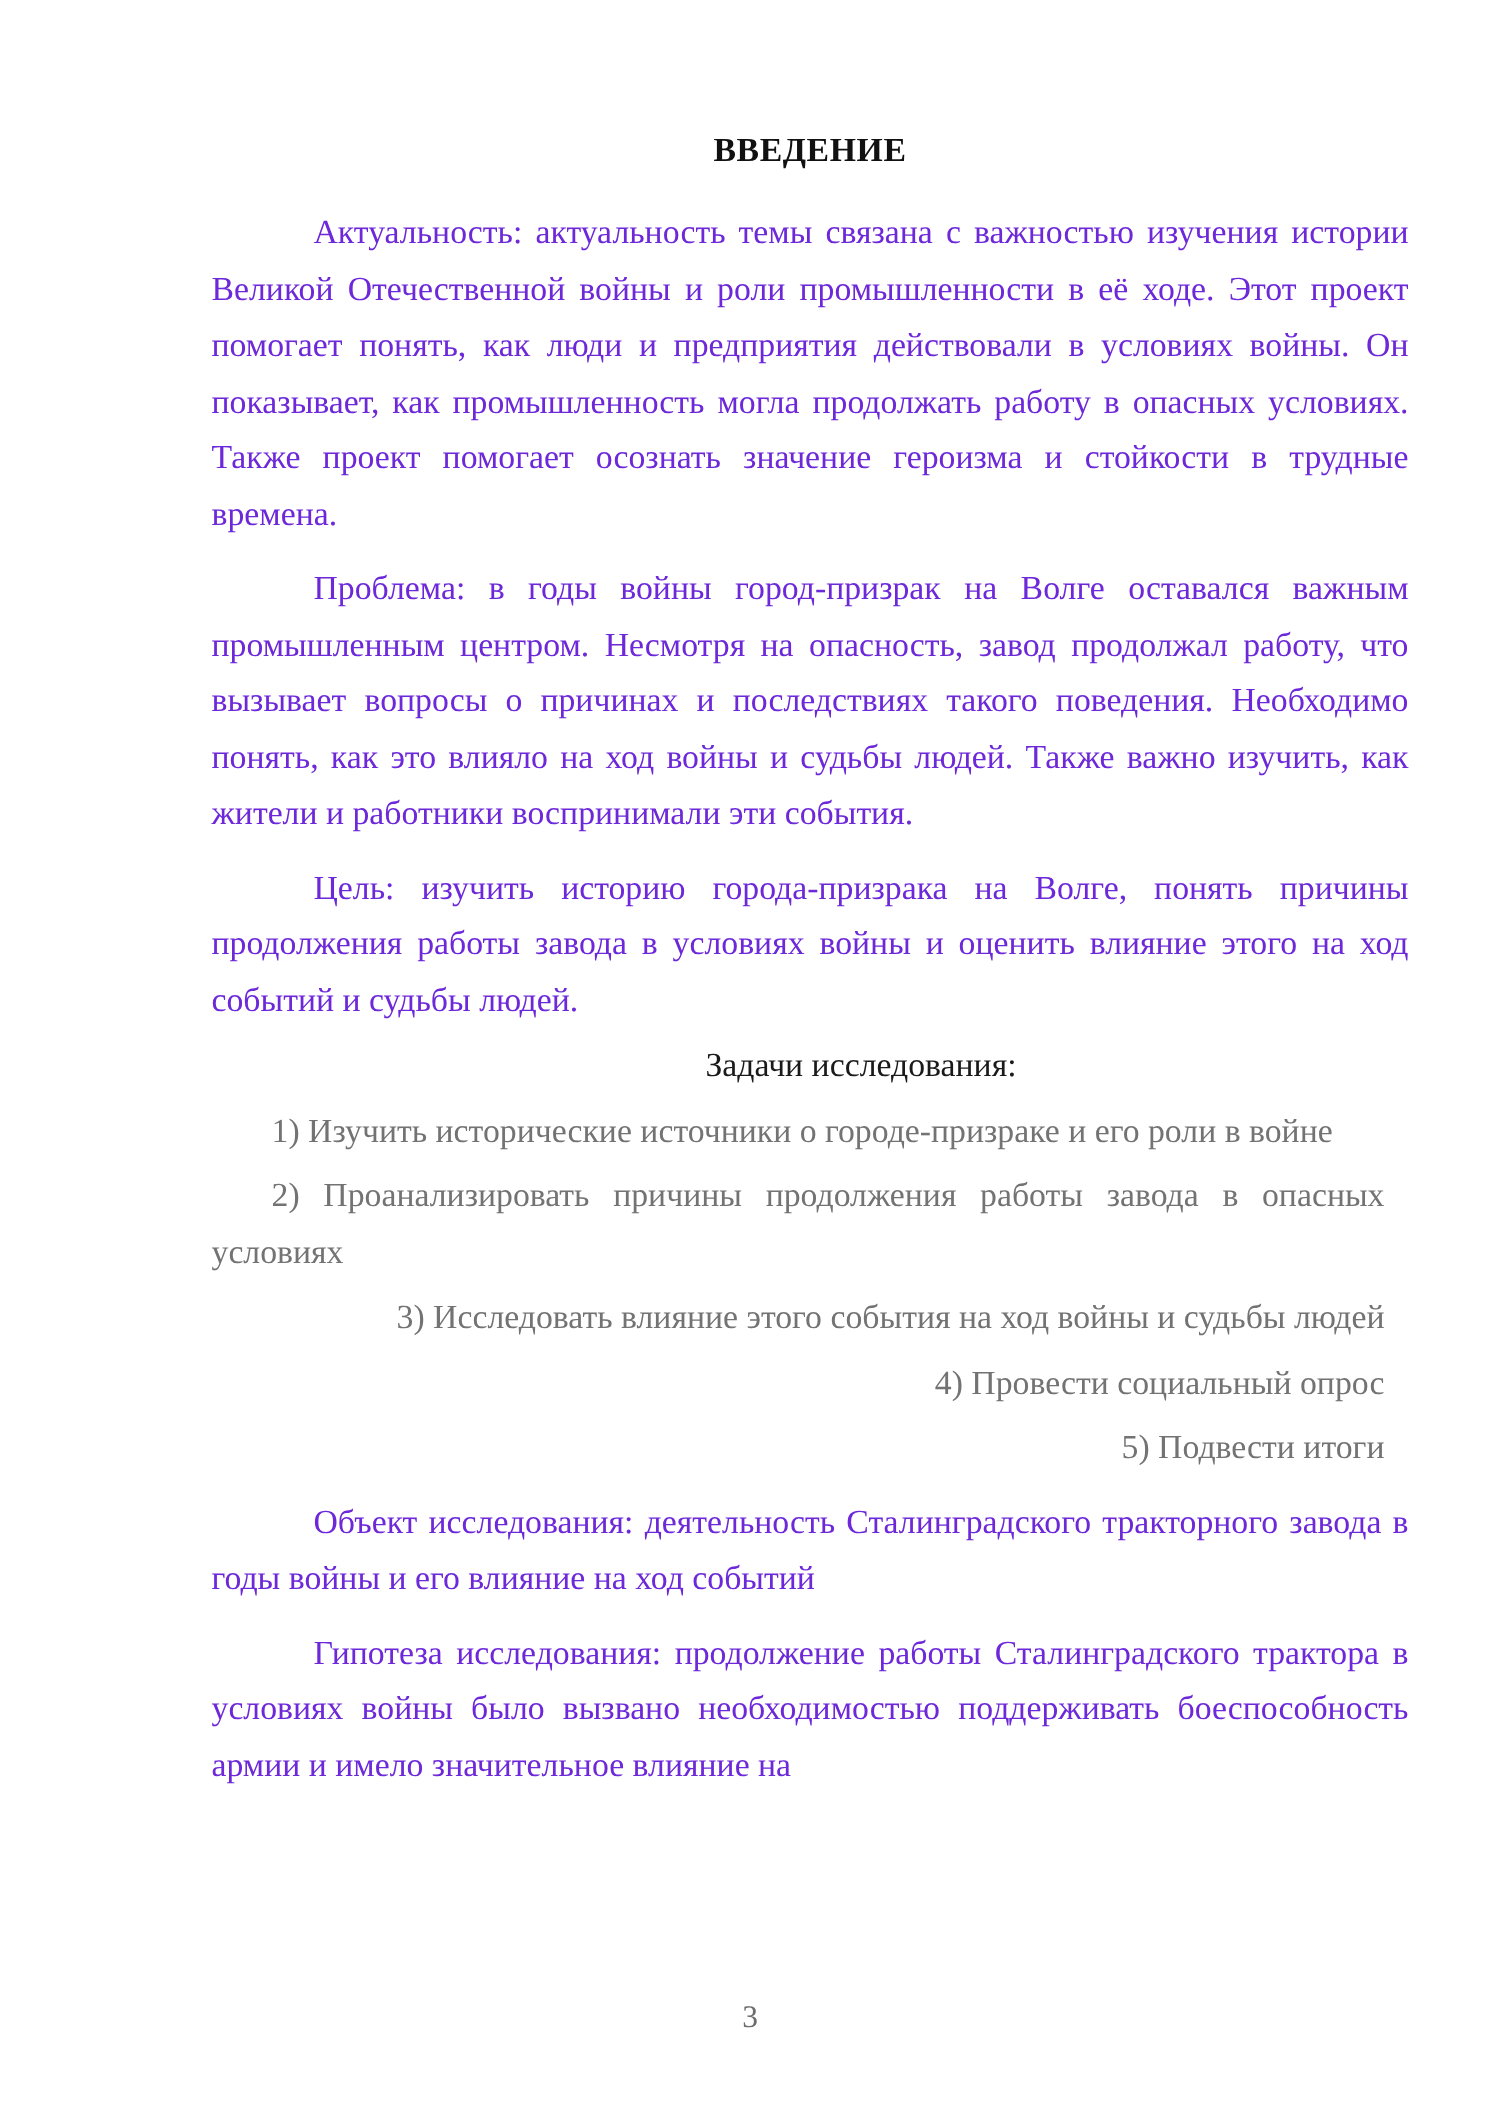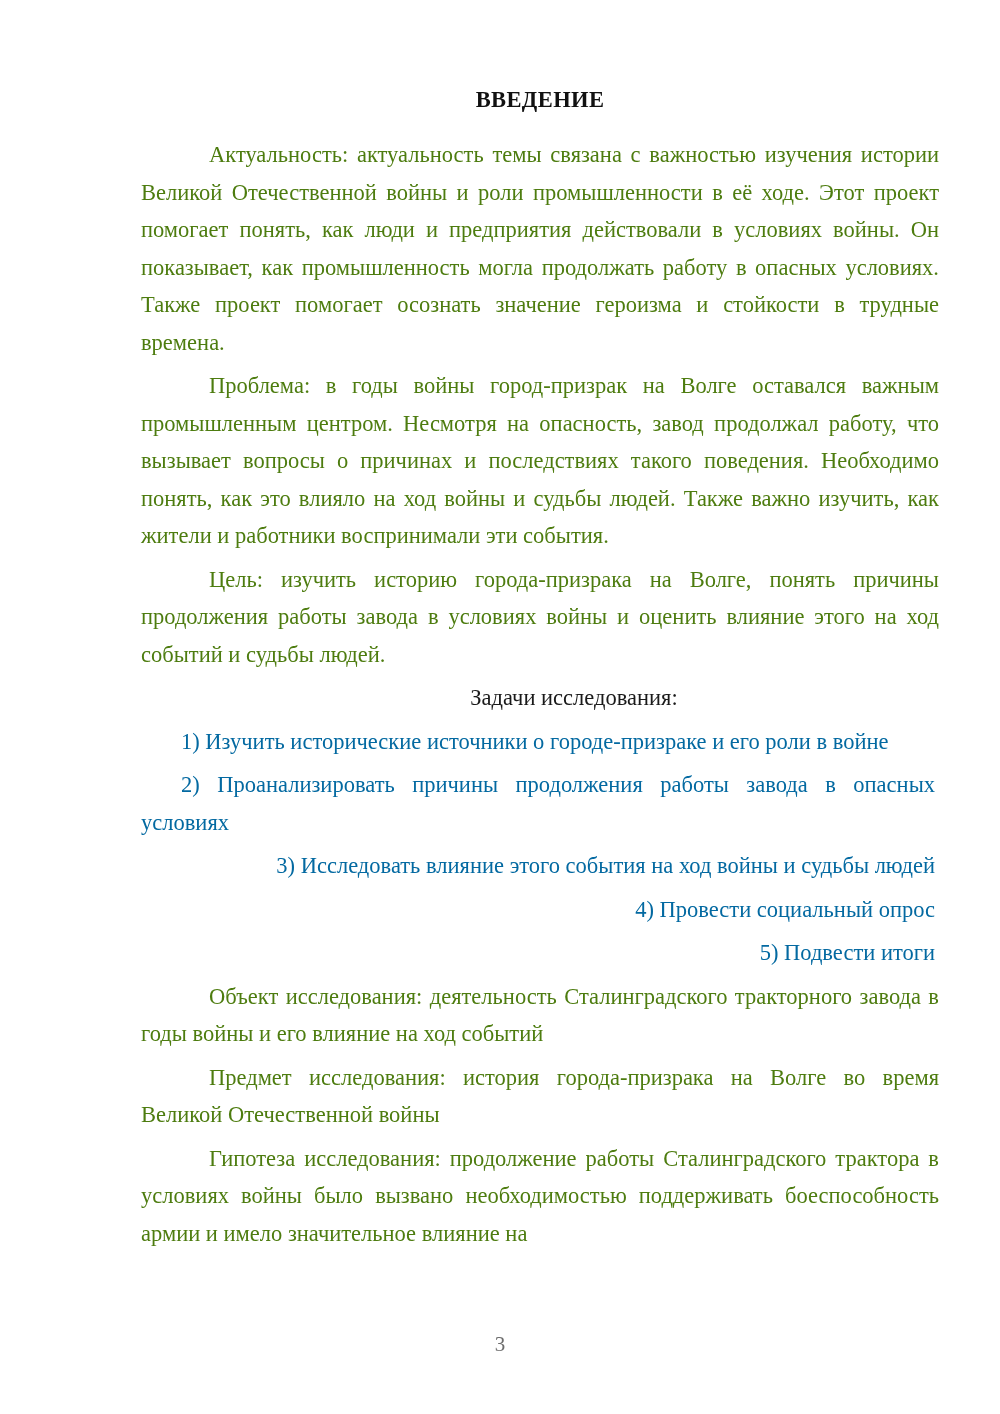--- a/index.html
+++ b/index.html
@@ -35,32 +35,32 @@
     margin: 0 0 22px 0;
     line-height: 1.25;
     color: #111111;
   }
   .para {
     font-size: 22.5px;
     line-height: 37.5px;
     text-align: justify;
     text-justify: inter-word;
     text-indent: 68px;
-    margin: 0 0 6px 0;
-    color: #4d7c0f;
+    margin: 12px 0 6px 0;
+    color: #6d28d9;
     hyphens: none;
   }
   .list-item {
     font-size: 22.5px;
     line-height: 37.5px;
     text-align: justify;
     text-justify: inter-word;
     text-indent: 40px;
-    margin: 0 4px 6px 0;
-    color: #0369a1;
+    margin: 0 16px 6px 0;
+    color: #737373;
   }
   .list-item.short {
     text-align: right;
   }
   .tasks-intro {
     font-size: 22.5px;
     line-height: 37.5px;
     text-indent: 68px;
     text-align: center;
     margin: 0 0 6px 0;
@@ -98,21 +98,20 @@
     <p class="list-item">2) Проанализировать причины продолжения работы завода в опасных условиях</p>
 
     <p class="list-item short">3) Исследовать влияние этого события на ход войны и судьбы людей</p>
 
     <p class="list-item short">4) Провести социальный опрос</p>
 
     <p class="list-item short">5) Подвести итоги</p>
 
     <p class="para">Объект исследования: деятельность Сталинградского тракторного завода в годы войны и его влияние на ход событий</p>
 
-    <p class="para">Предмет исследования: история города-призрака на Волге во время Великой Отечественной войны</p>
 
     <p class="para">Гипотеза исследования: продолжение работы Сталинградского трактора в условиях войны было вызвано необходимостью поддерживать боеспособность армии и имело значительное влияние на</p>
 
   </div>
 
   <div class="page-number">3</div>
 
 </div>
 
 </body></html>

